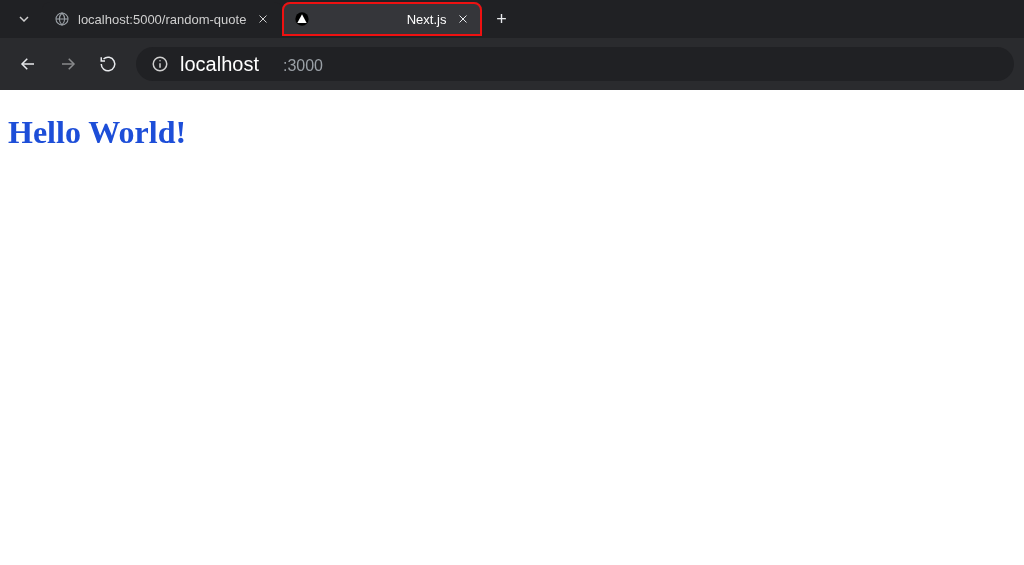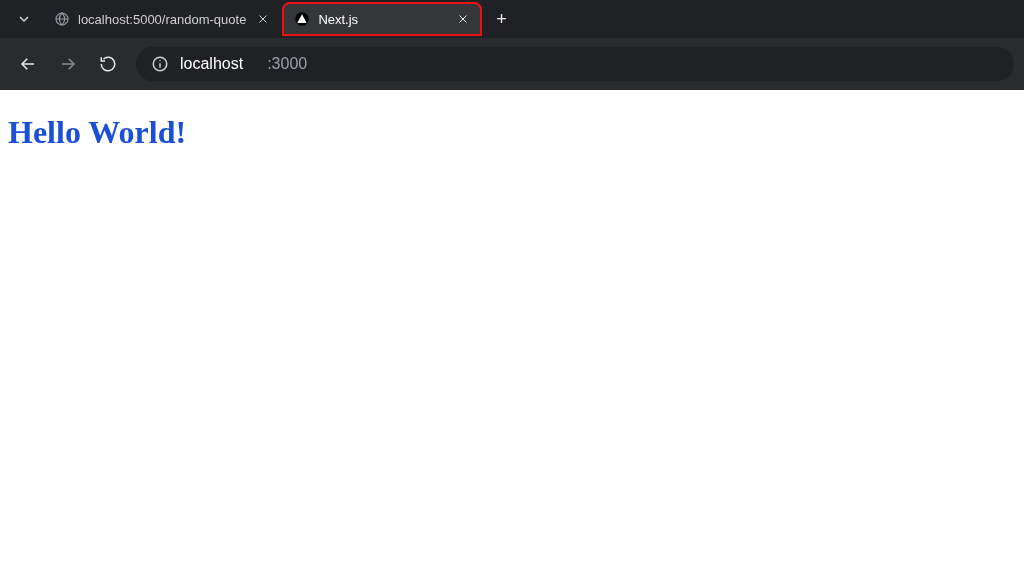--- a/index.html
+++ b/index.html
@@ -1,18 +1,18 @@
 <!DOCTYPE html>
 <html><head>
   <meta charset="utf-8">
   <style>
     * { box-sizing: border-box; margin: 0; padding: 0; }
     html, body { width: 1024px; height: 565px; font-family: "Segoe UI", Arial, sans-serif; overflow: hidden; }
 
-    .browser-chrome { background: #202124; color: #e8eaed; }
+    .browser-chrome { background: #202124; color: #e8eaed; text-align: right; }
     .tabstrip { display: flex; align-items: center; height: 38px; padding-left: 6px; background: #202124; }
 
     .win-ctrl { display: flex; align-items: center; justify-content: center; width: 36px; height: 28px; }
     .chevron-down-svg { width: 16px; height: 16px; }
 
     .tab { display: flex; align-items: center; height: 34px; padding: 0 10px 0 12px; border-radius: 8px 8px 0 0; font-size: 13px; color: #cfcfcf; max-width: 260px; min-width: 200px; position: relative; }
     .tab.inactive { background: #202124; }
     .tab.active   { background: #35363a; color: #ffffff; }
     .tab .favicon { width: 16px; height: 16px; display:flex; align-items:center; justify-content:center; margin-right: 8px; flex: 0 0 16px; }
     .tab .title   { flex: 1 1 auto; white-space: nowrap; overflow: hidden; text-overflow: ellipsis; }
@@ -20,21 +20,21 @@
     .tab.highlighted { outline: 2px solid #e11; outline-offset: -2px; }
 
     .newtab { width: 30px; height: 30px; display:flex; align-items:center; justify-content:center; color:#e8eaed; font-size: 18px; margin-left: 4px; }
 
     .toolbar { display: flex; align-items: center; height: 52px; background: #2a2b2e; padding: 0 10px; gap: 4px; }
     .nav-btn { width: 36px; height: 36px; display:flex; align-items:center; justify-content:center; color:#cfcfcf; border-radius: 50%; }
     .nav-btn svg { width: 18px; height: 18px; }
 
     .addrbar { flex: 1 1 auto; display:flex; align-items:center; height: 34px; background: #202124; border-radius: 17px; padding: 0 14px; gap: 10px; margin-left: 6px; }
     .site-info { width: 20px; height: 20px; display:flex; align-items:center; justify-content:center; color:#cfcfcf; }
-    .url-host { color: #ffffff; font-size: 16px; }
+    .url-host { color: #ffffff; font-size: 20px; }
     .url-port { color: #9aa0a6; font-size: 16px; padding-left: 24px; }
 
     .viewport { background: #ffffff; width: 100%; height: calc(565px - 38px - 52px); overflow: auto; }
     .page-heading { font-family: "Times New Roman", serif; font-weight: bold; font-size: 32px; color: #1d4ed8; padding: 24px 8px; }
 
     .globe-svg, .triangle-svg, .info-svg { display:block; }
   </style>
 </head>
 <body>
 

